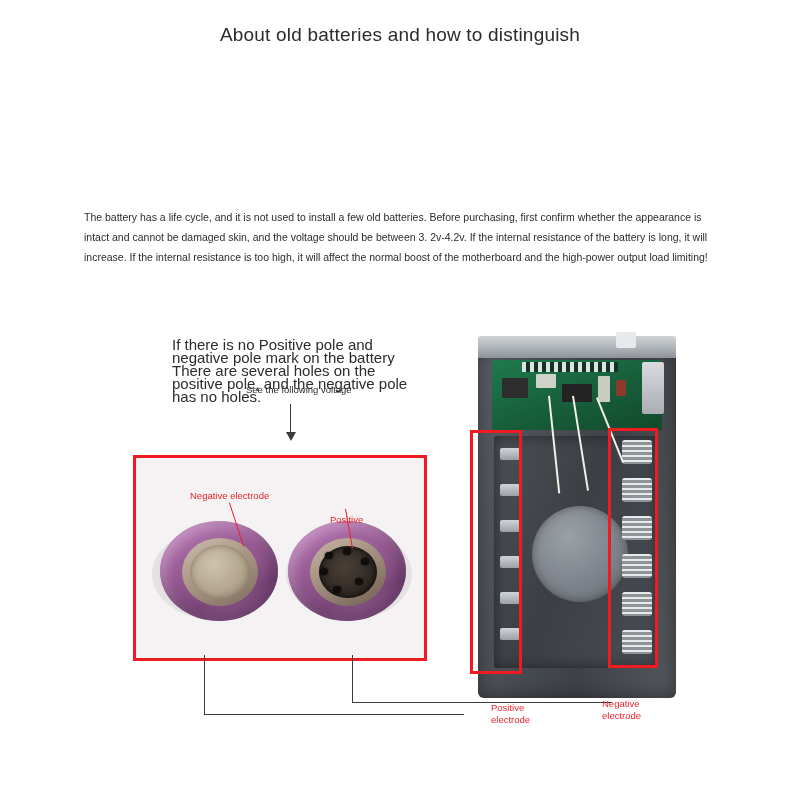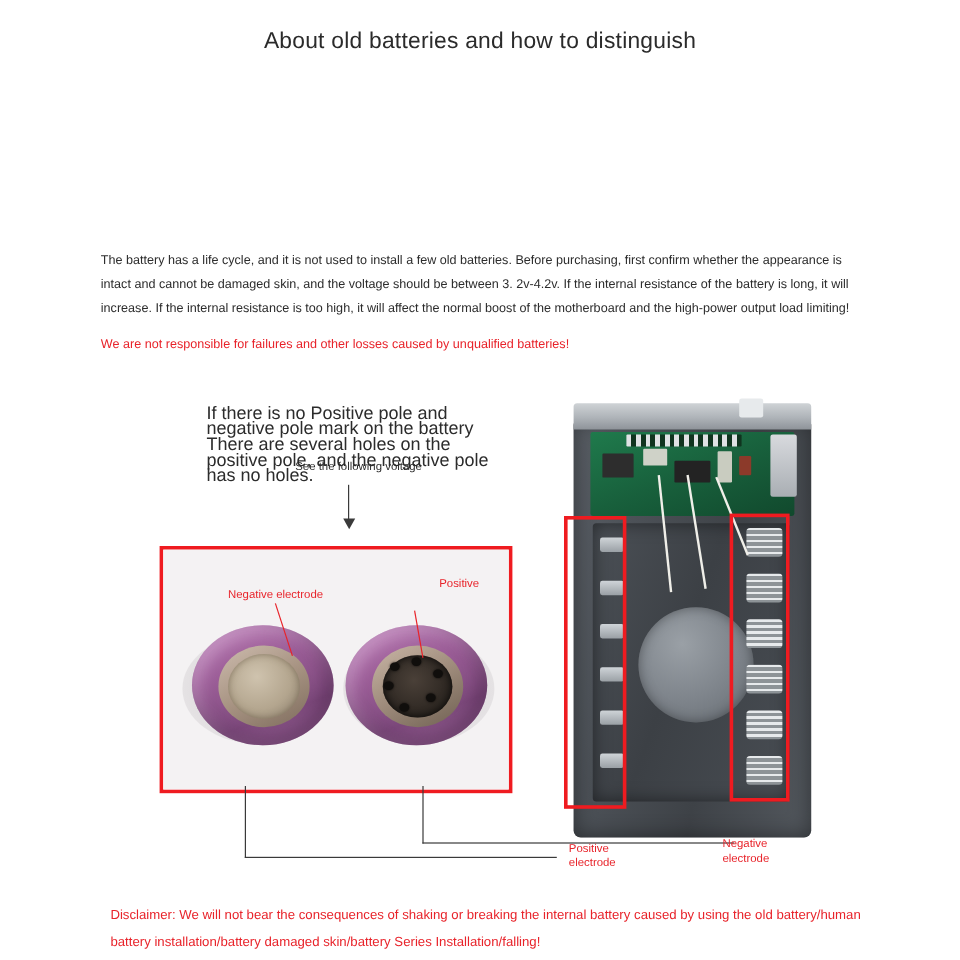--- a/index.html
+++ b/index.html
@@ -185,21 +185,21 @@
   }
 
   
   .photo-label {
     position: absolute;
     font-size: 9.5px;
     color: #e8232a;
     white-space: nowrap;
   }
   #label-negative { left: 190px; top: 490px; }
-  #label-positive { left: 330px; top: 481px; margin-left: 36px; }
+  #label-positive { left: 330px; top: 514px; }
   .lead {
     position: absolute;
     background: #e8232a;
     width: 1px;
     transform-origin: top left;
   }
   #lead-negative { left: 229px; top: 503px; height: 46px; transform: rotate(-18deg); }
   #lead-positive { left: 345px; top: 509px; height: 40px; transform: rotate(-10deg); }
 
   
@@ -334,21 +334,21 @@
   #conn-v-right { left: 352px; top: 655px; width: 1px; height: 48px; }
   #conn-h-right { left: 352px; top: 702px; width: 260px; height: 1px; }
 
   .pole-label {
     position: absolute;
     font-size: 9.5px;
     line-height: 12px;
     color: #e8232a;
     width: 74px;
   }
-  #label-pos-electrode { left: 474px; top: 702px; }
+  #label-pos-electrode { left: 491px; top: 702px; }
   #label-neg-electrode { left: 602px; top: 698px; }
 
   
   .disclaimer {
     position: absolute;
     left: 92px;
     top: 752px;
     width: 630px;
     font-size: 11px;
     line-height: 22px;
@@ -359,21 +359,20 @@
 <body>
 
 <div class="page">
 
   <div class="title-block">
     <div class="title-line">About old batteries and how to distinguish</div>
   </div>
 
   <div class="intro">
     <p>The battery has a life cycle, and it is not used to install a few old batteries. Before purchasing, first confirm whether the appearance is intact and cannot be damaged skin, and the voltage should be between 3. 2v-4.2v. If the internal resistance of the battery is long, it will increase. If the internal resistance is too high, it will affect the normal boost of the motherboard and the high-power output load limiting!</p>
-    <p class="warning">We are not responsible for failures and other losses caused by unqualified batteries!</p>
   </div>
 
   <div class="sign-note" style="white-space:pre-line;">If there is no Positive pole and negative pole mark on the battery
 There are several holes on the positive pole, and the negative pole has no holes.</div>
   <div class="see-figure">See the following voltage</div>
 
   <div class="down-arrow">
     <div class="shaft"></div>
     <div class="head"></div>
   </div>
@@ -452,15 +451,14 @@
   <div class="hl" id="hl-right"></div>
 
   <div class="conn" id="conn-v-left"></div>
   <div class="conn" id="conn-h-left"></div>
   <div class="conn" id="conn-v-right"></div>
   <div class="conn" id="conn-h-right"></div>
 
   <div class="pole-label" id="label-pos-electrode">Positive electrode</div>
   <div class="pole-label" id="label-neg-electrode">Negative electrode</div>
 
-  <div class="disclaimer">Disclaimer: We will not bear the consequences of shaking or breaking the internal battery caused by using the old battery/human battery installation/battery damaged skin/battery Series Installation/falling!</div>
 
 </div>
 
 </body></html>

